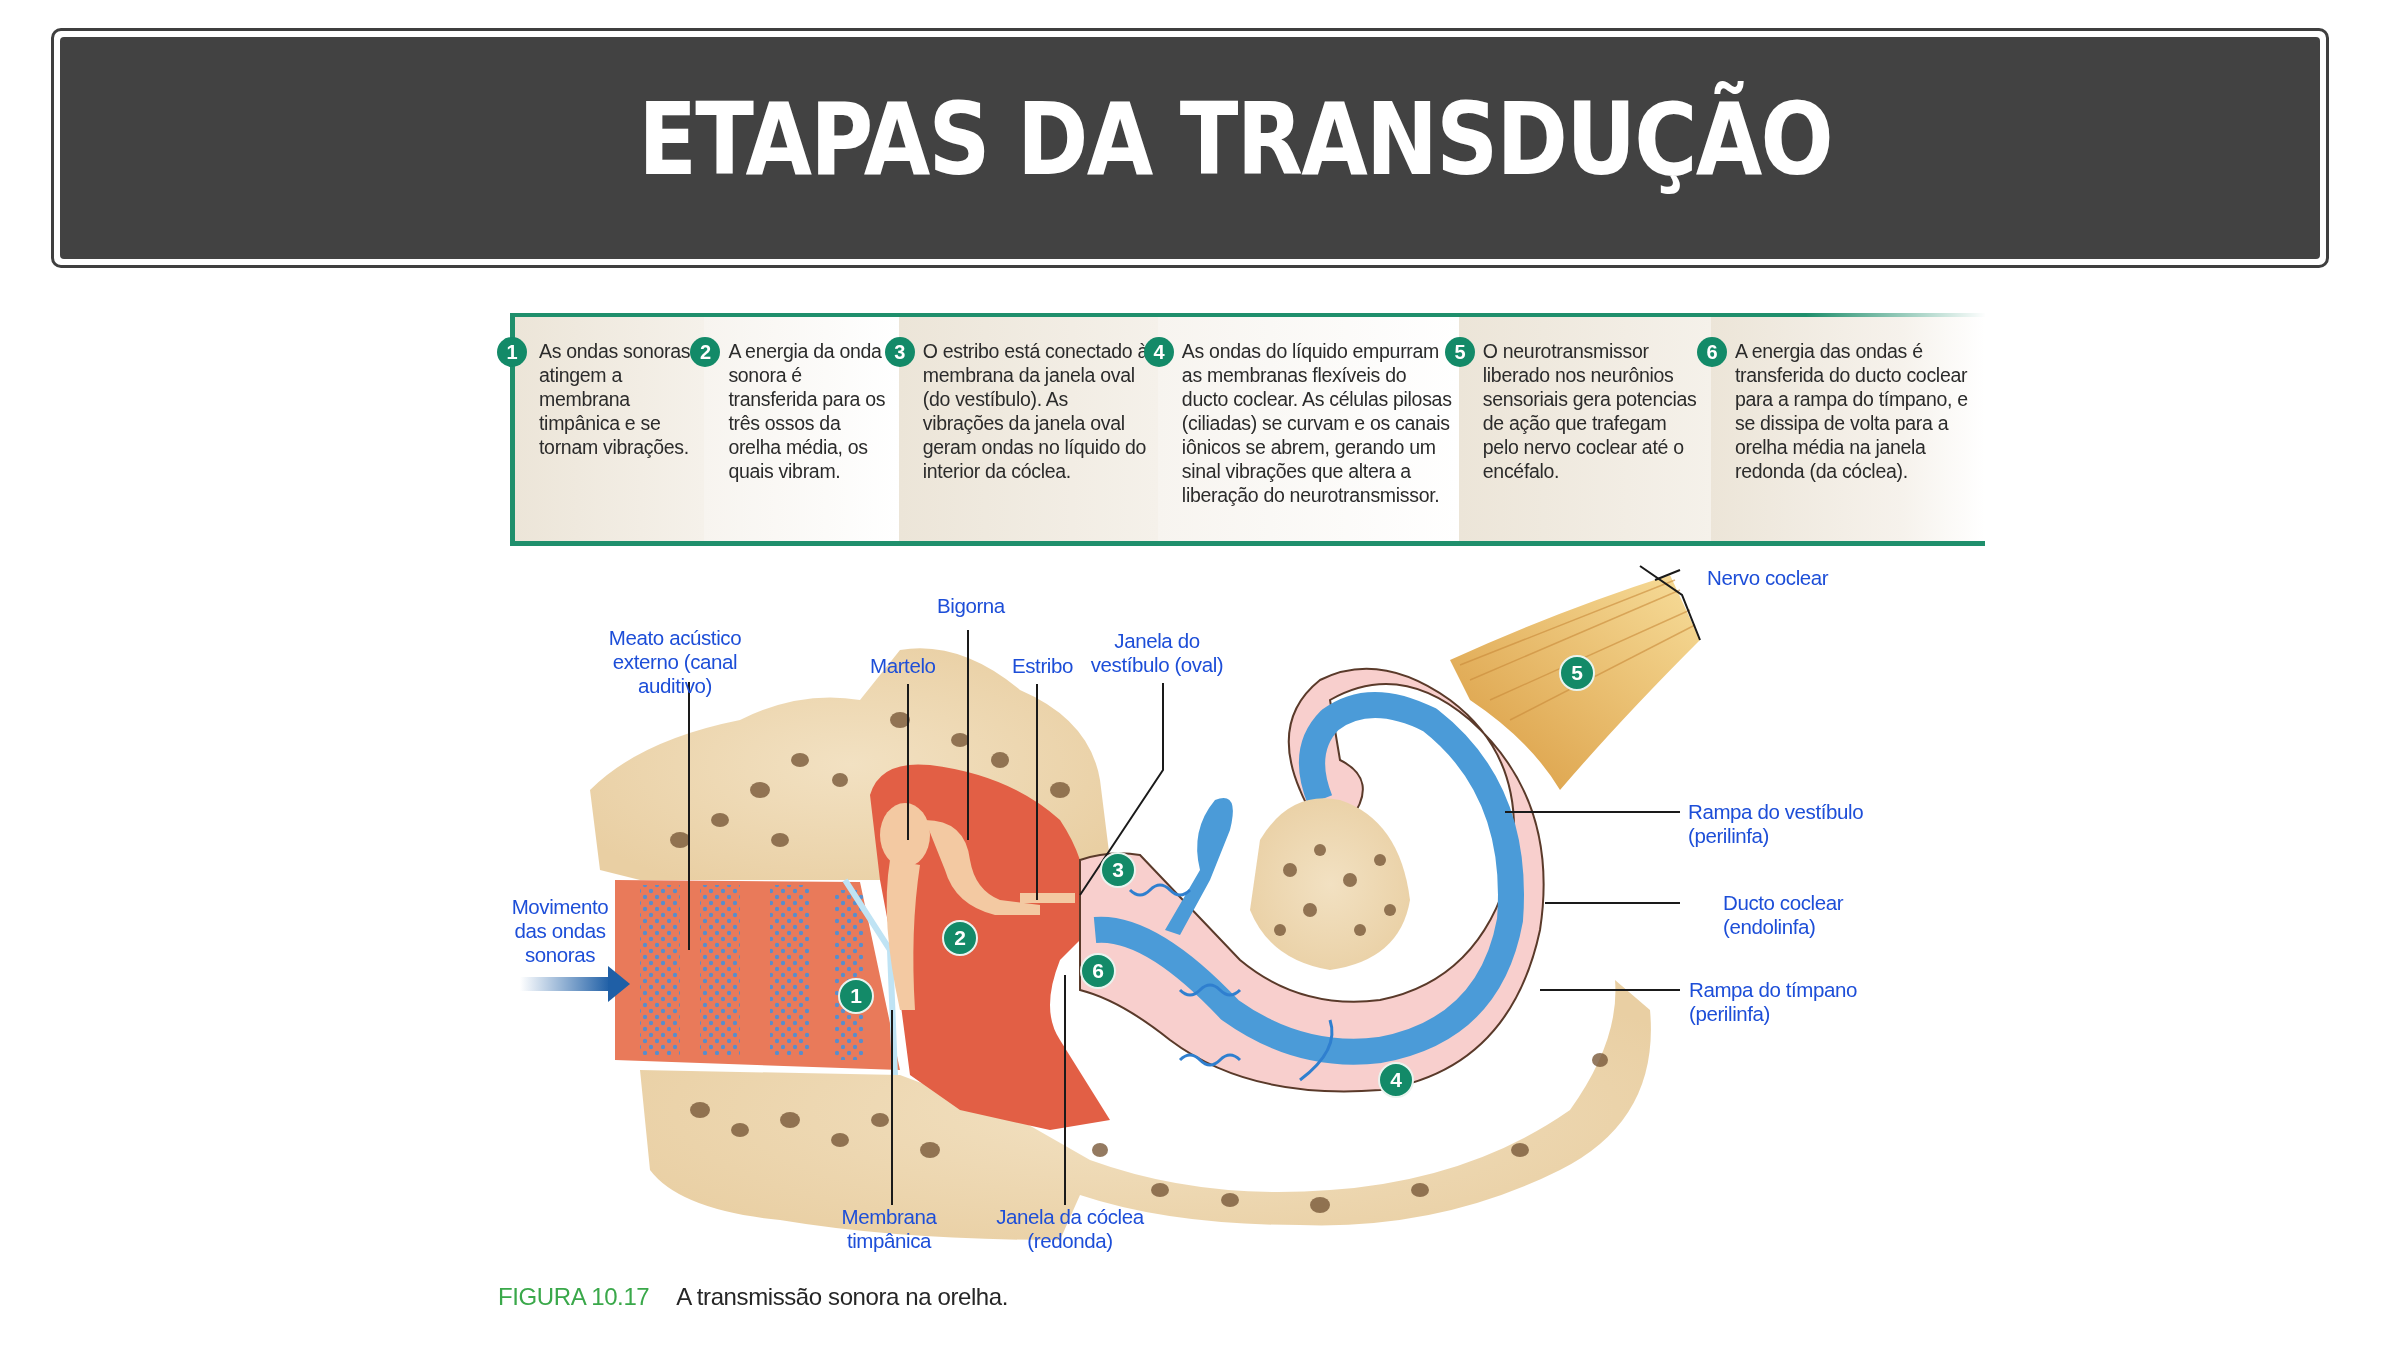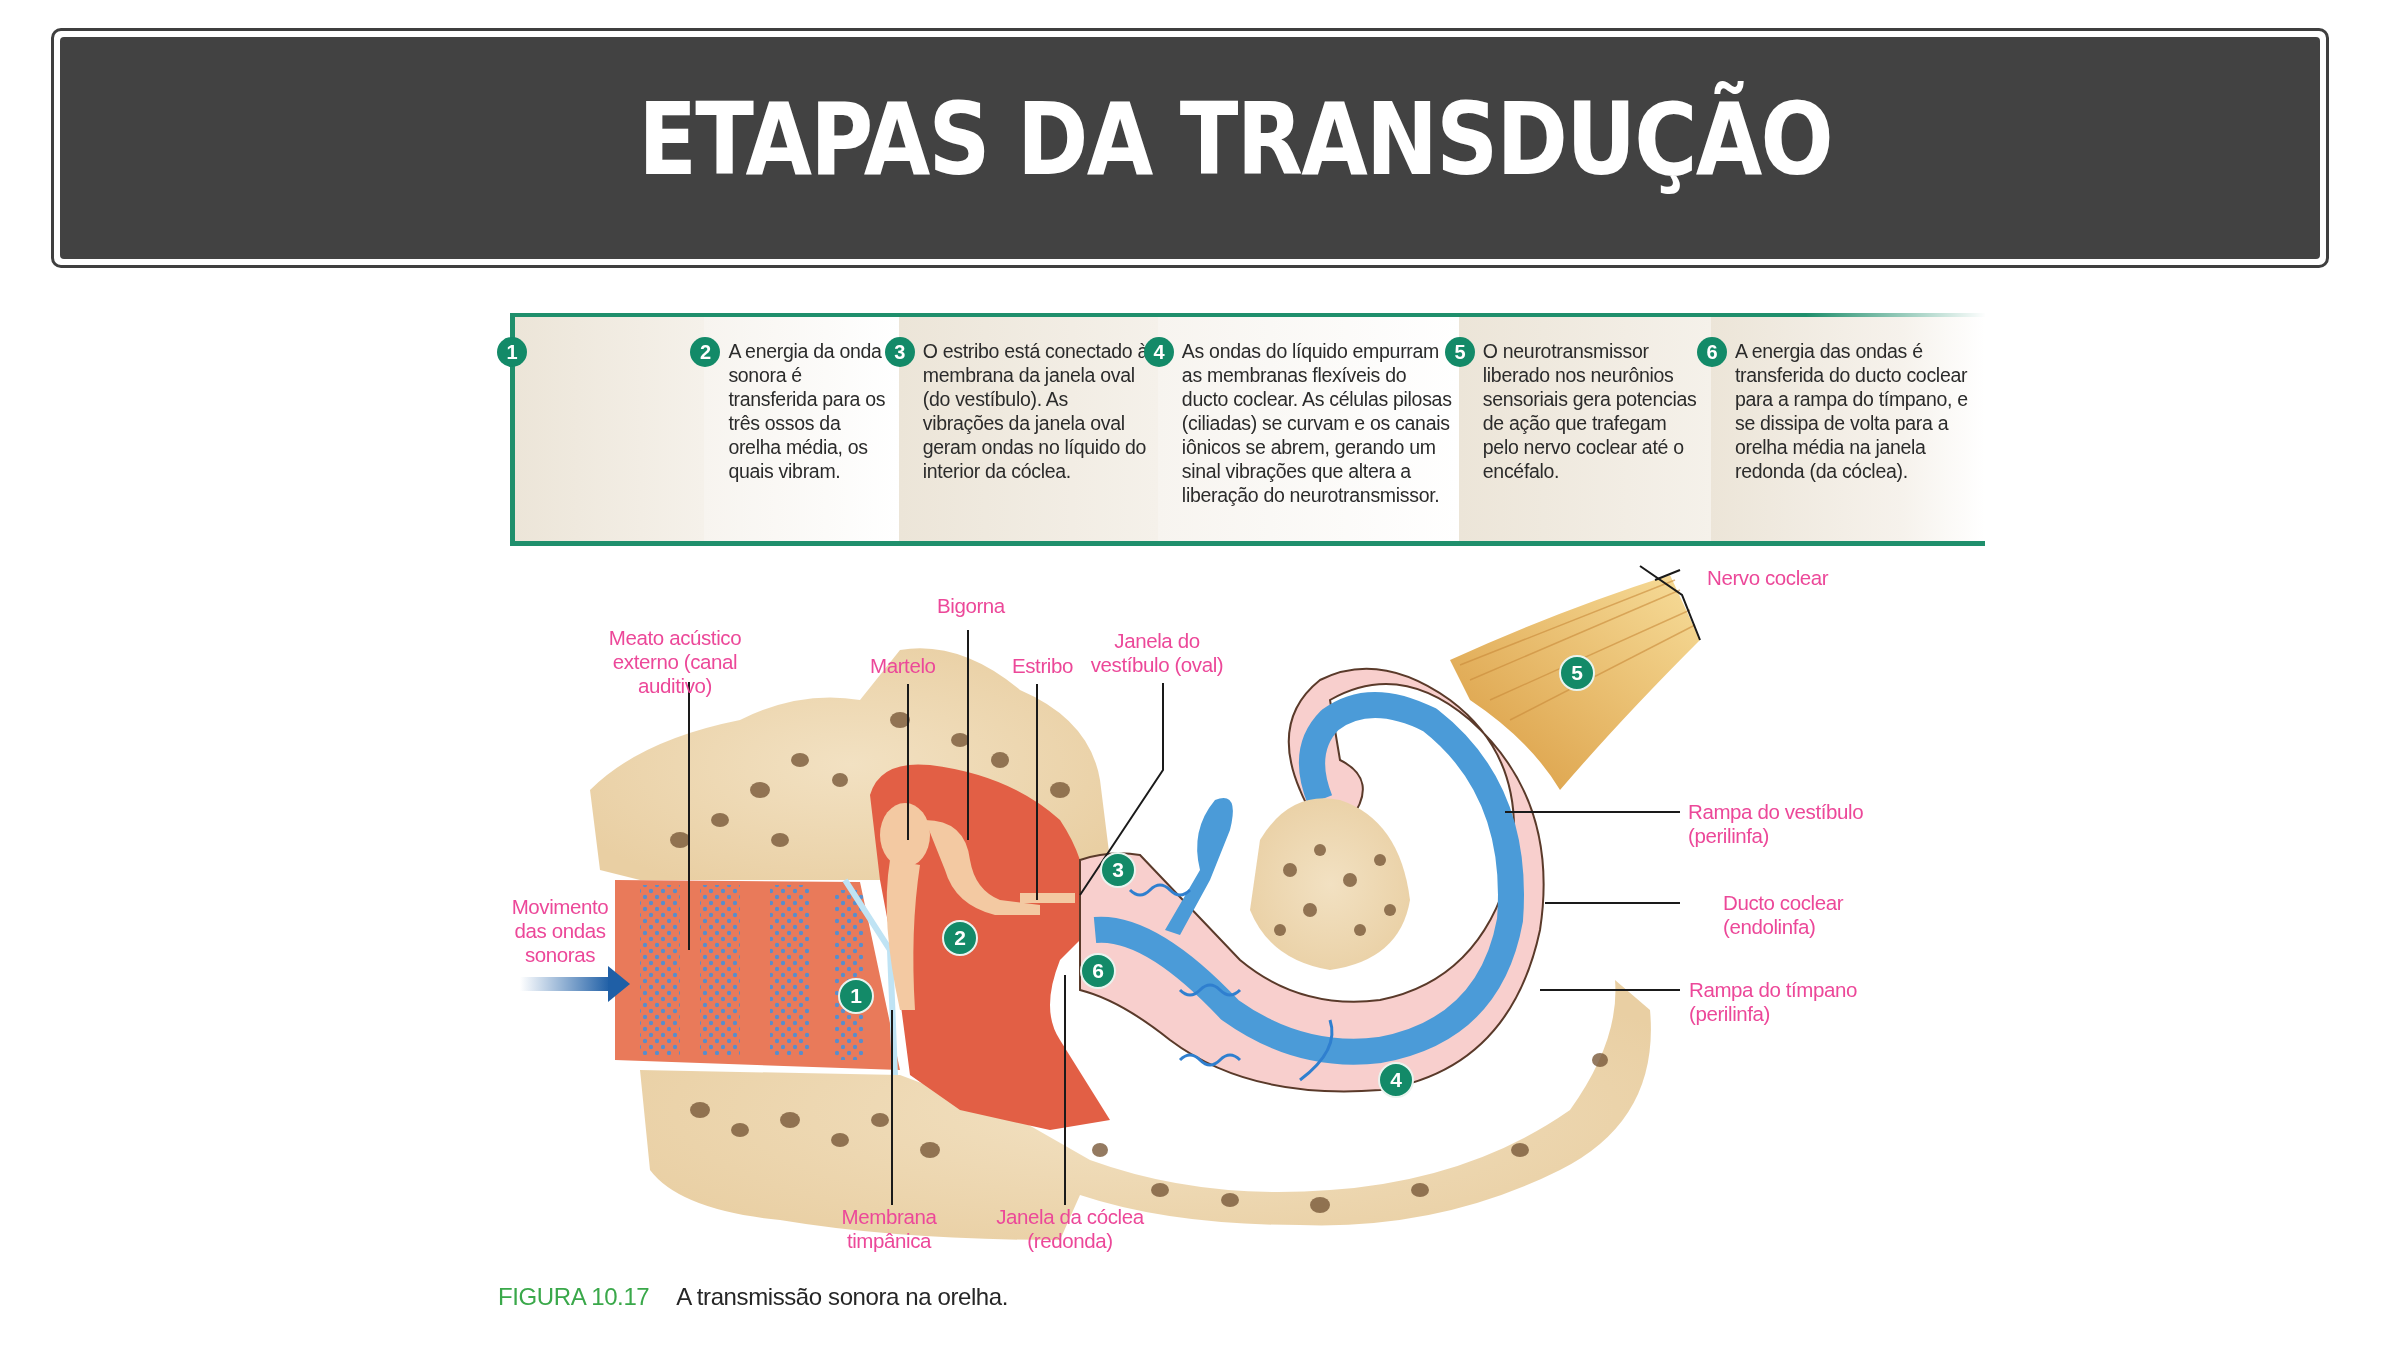--- a/index.html
+++ b/index.html
@@ -26,21 +26,21 @@
   .step:nth-child(odd) { background:linear-gradient(90deg,#ece5d8,#f5f1ea); }
   .step:nth-child(even) { background:linear-gradient(90deg,#f7f4ef,#ffffff); }
   .step:last-child { background:linear-gradient(90deg,#ece5d8,#f6f2ec 70%,#ffffff); }
   .badge { position:absolute; width:30px; height:30px; border-radius:50%; background:#138a68; color:#fff;
            font-weight:bold; font-size:20px; line-height:30px; text-align:center; }
   .step .badge { left:-14px; top:20px; }
   .step:first-child .badge { left:-18px; }
 
   
   .diagram { position:absolute; left:500px; top:560px; width:1500px; height:720px; }
-  .lbl { position:absolute; font-size:20.5px; line-height:24px; color:#ec4899; letter-spacing:-0.4px; }
+  .lbl { position:absolute; font-size:20.5px; line-height:24px; color:#1d4ed8; letter-spacing:-0.4px; }
   .lbl.c { text-align:center; }
   .dbadge { position:absolute; width:32px; height:32px; border-radius:50%; background:#138a68; color:#fff;
             font-weight:bold; font-size:21px; line-height:32px; text-align:center; border:2px solid #e9f4ef; box-sizing:content-box; }
 
   
   .figcap { position:absolute; left:498px; top:1283px; font-size:24px; font-weight:normal; letter-spacing:-0.4px; }
   .figcap .num { color:#3aa84a; margin-right:22px; }
   .figcap .txt { color:#262626; }
 </style>
 </head>
@@ -48,20 +48,21 @@
 
 <div class="title-frame">
   <div class="title-bar">
     <div class="title-text">ETAPAS DA TRANSDUÇÃO</div>
   </div>
 </div>
 
 <div class="steps">
   <div class="step" style="width:190px">
     <span class="badge">1</span>
+    <span>As ondas sonoras atingem a membrana timpânica e se tornam vibrações.</span>
   </div>
   <div class="step" style="width:195px">
     <span class="badge">2</span>
     <span>A energia da onda sonora é transferida para os três ossos da orelha média, os quais vibram.</span>
   </div>
   <div class="step" style="width:260px">
     <span class="badge">3</span>
     <span>O estribo está conectado à membrana da janela oval (do vestíbulo). As vibrações da janela oval geram ondas no líquido do interior da cóclea.</span>
   </div>
   <div class="step" style="width:302px">

